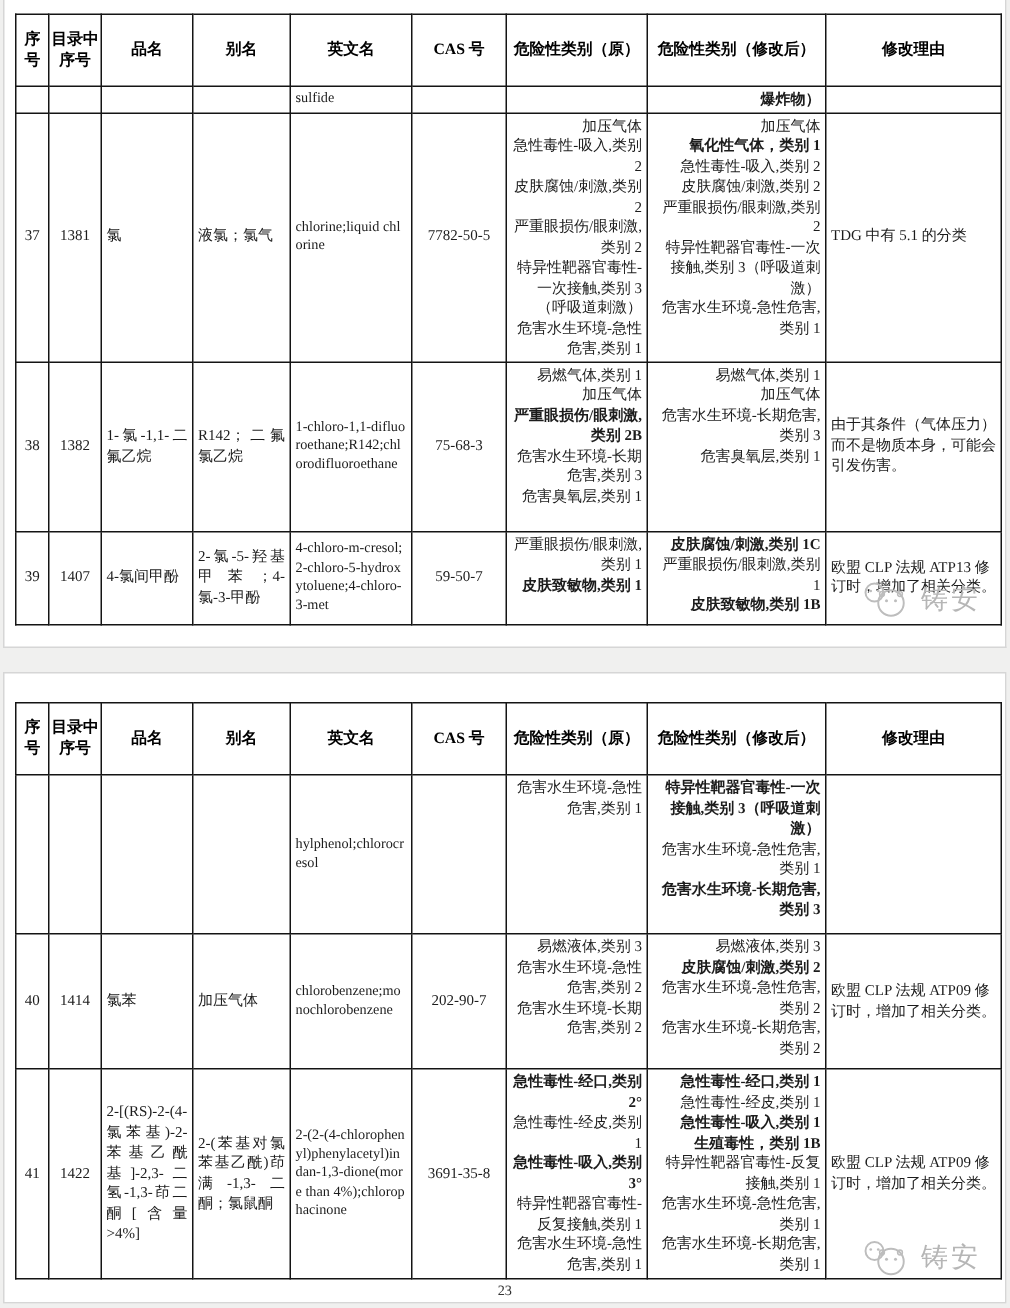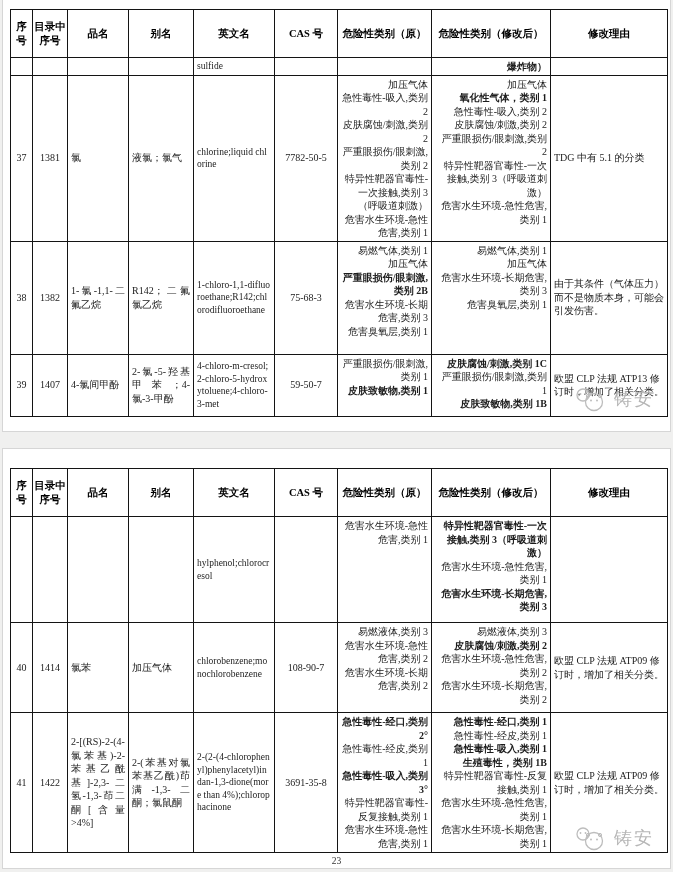--- a/index.html
+++ b/index.html
@@ -222,21 +222,21 @@
               <div class="hline bd">危害水生环境-长期危害,类别 3</div>
             </td>
             <td class="c8"></td>
           </tr>
           <tr>
             <td class="c0">40</td>
             <td class="c1">1414</td>
             <td class="c2">氯苯</td>
             <td class="c3">加压气体</td>
             <td class="c4">chlorobenzene;monochlorobenzene</td>
-            <td class="c5">108-90-7</td>
+            <td class="c5">202-90-7</td>
             <td class="c6">
               <div class="hline">易燃液体,类别 3</div>
               <div class="hline">危害水生环境-急性危害,类别 2</div>
               <div class="hline">危害水生环境-长期危害,类别 2</div>
             </td>
             <td class="c7">
               <div class="hline">易燃液体,类别 3</div>
               <div class="hline bd">皮肤腐蚀/刺激,类别 2</div>
               <div class="hline">危害水生环境-急性危害,类别 2</div>
               <div class="hline">危害水生环境-长期危害,类别 2</div>

